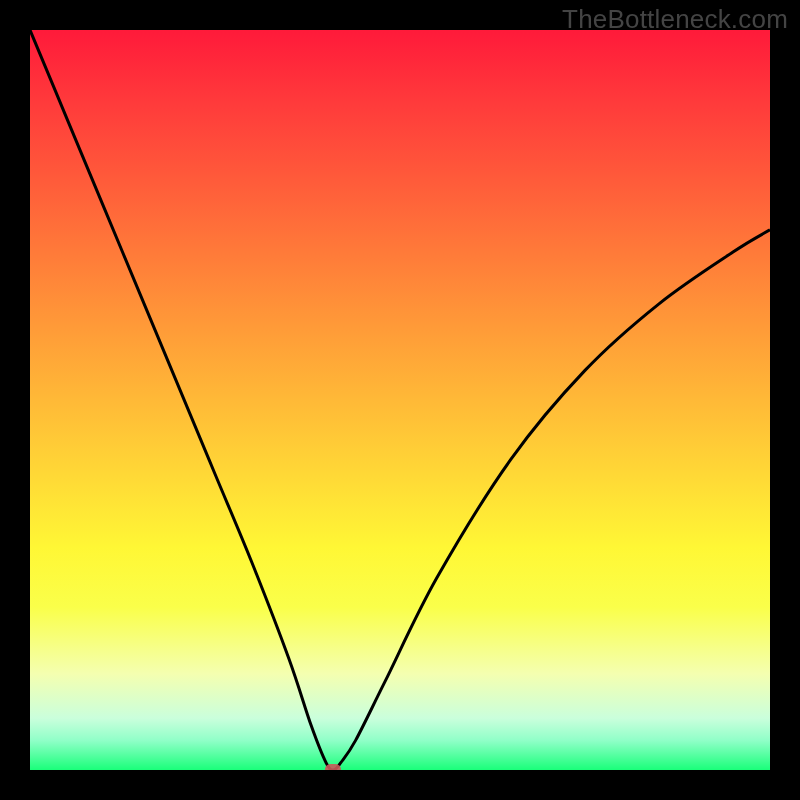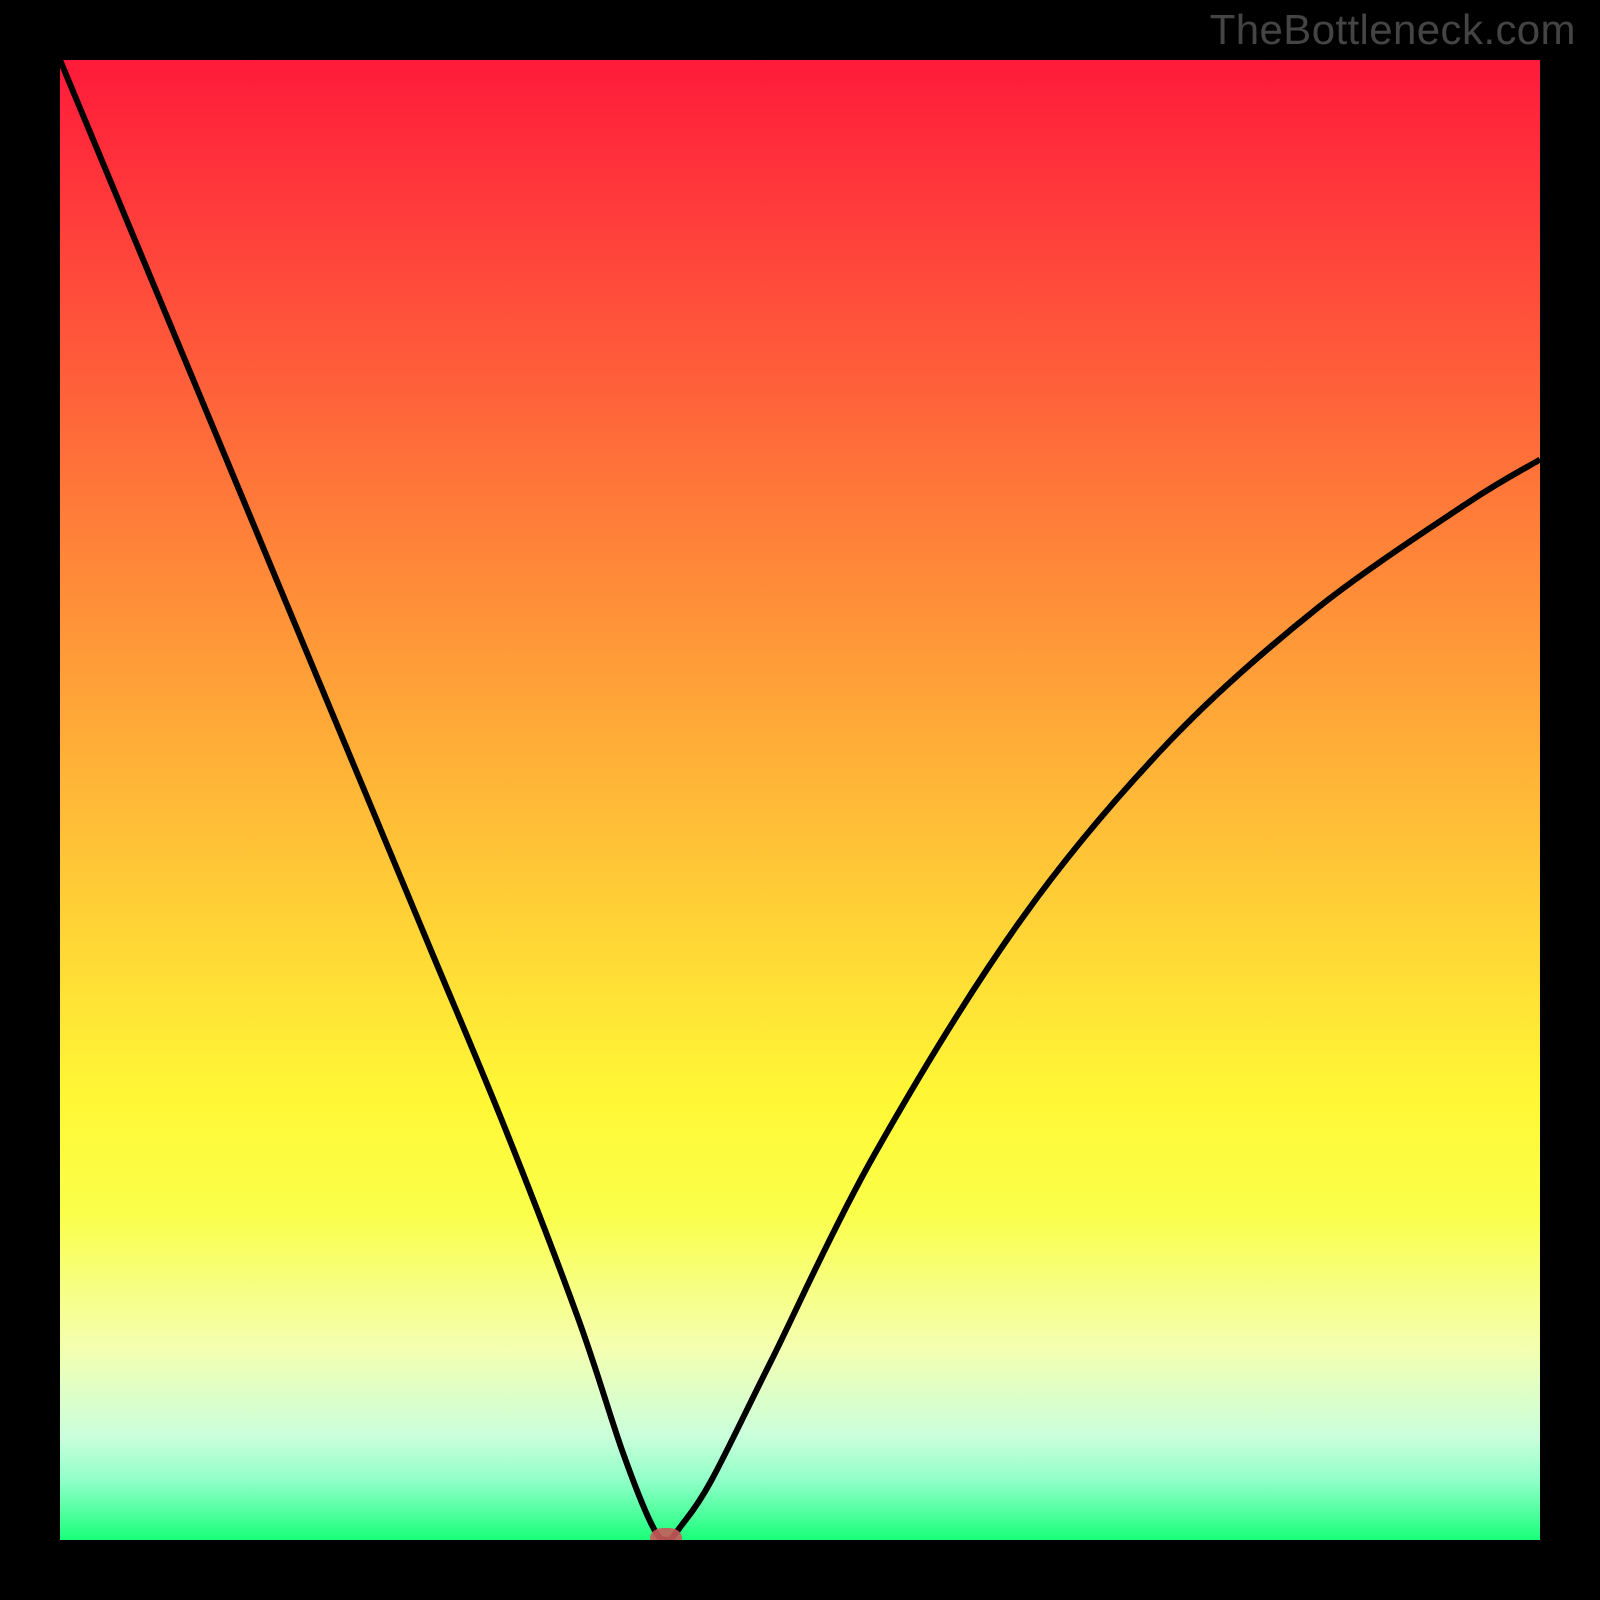--- a/index.html
+++ b/index.html
@@ -36,21 +36,21 @@
       #caffdc 93%,
       #90ffc8 96%,
       #1aff7a 100%
     );
   }
   .watermark {
     position: absolute;
     top: 4px;
     right: 12px;
     color: #444;
-    font-size: 21px;
+    font-size: 26px;
     font-weight: 500;
     letter-spacing: 0.2px;
     font-family: Arial, Helvetica, sans-serif;
   }
   svg.curve {
     position: absolute;
     left: 0; top: 0;
     width: 740px;
     height: 740px;
   }

